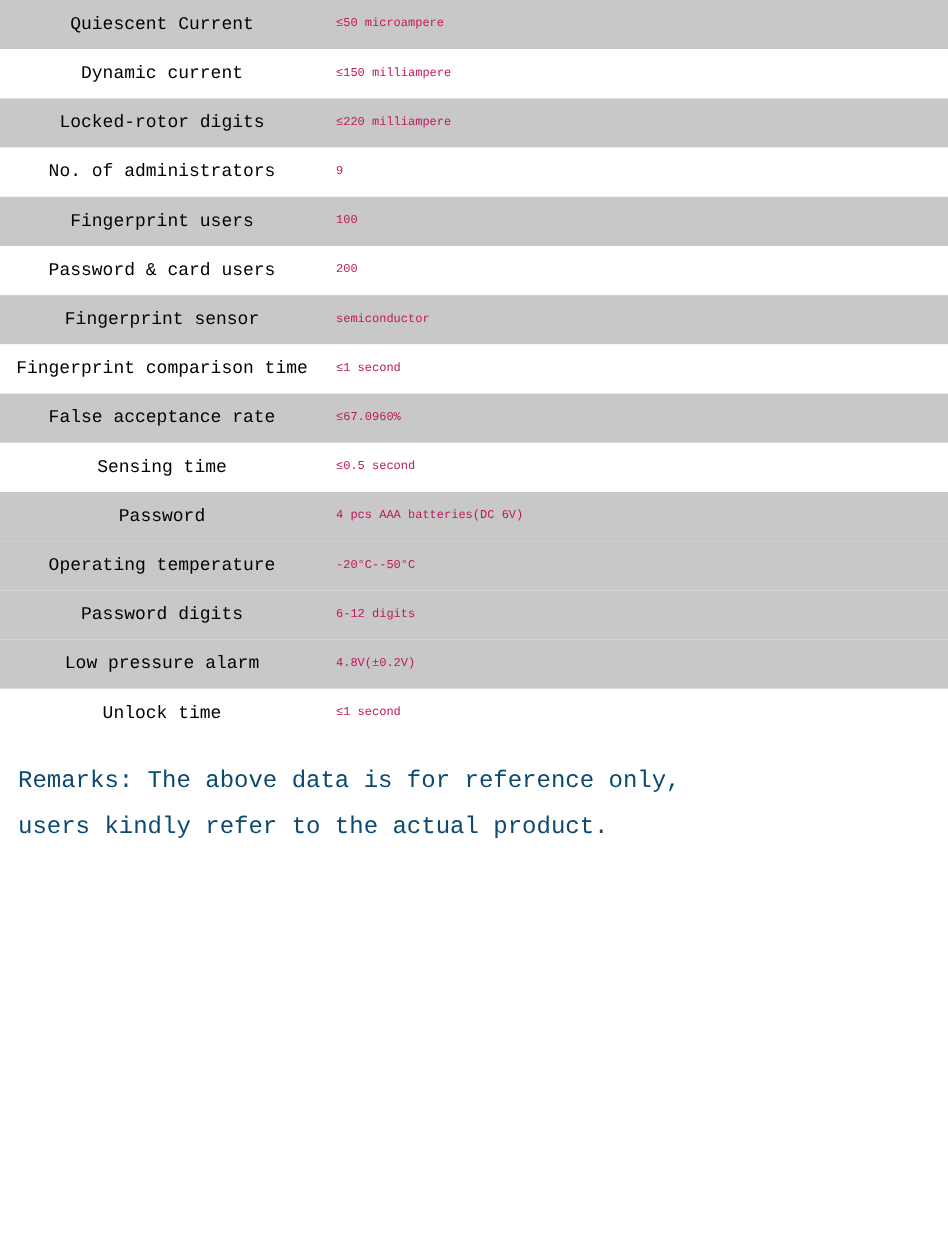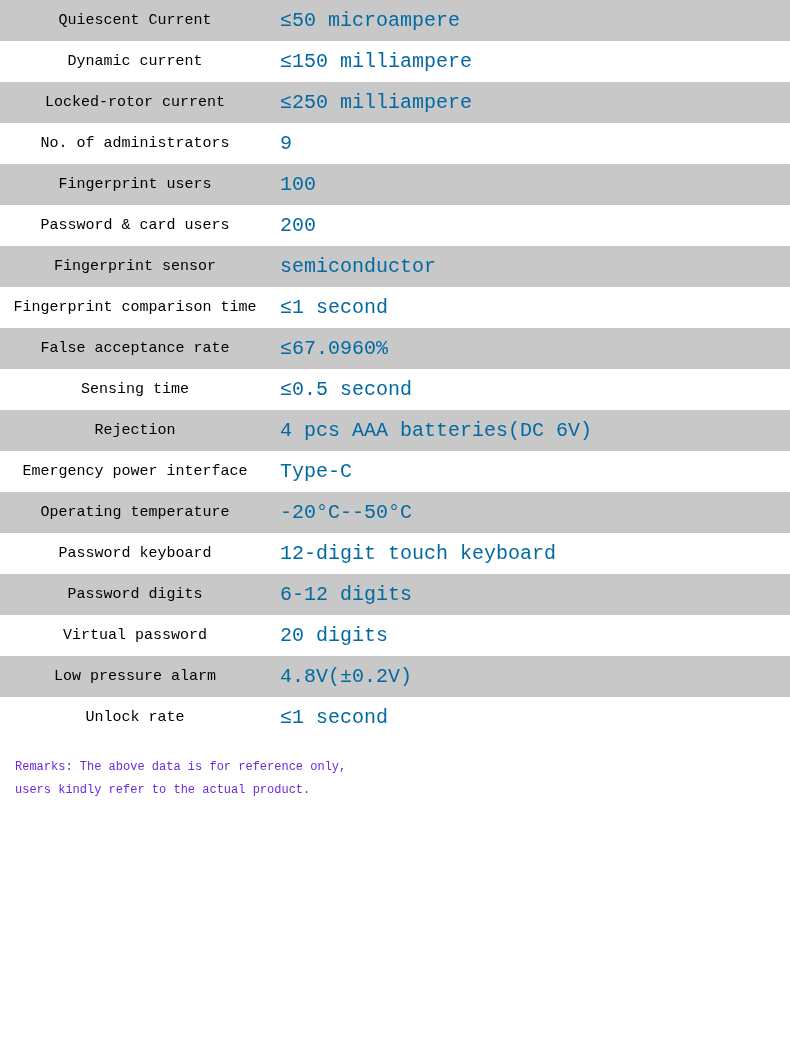--- a/index.html
+++ b/index.html
@@ -40,48 +40,48 @@
     }
 
     .label-cell {
       width: 270px;
       text-align: center;
       font-size: 15px;
       color: #000000;
     }
 
     .value-cell {
-      color: #0369a1;
-      font-size: 20px;
+      color: #be185d;
+      font-size: 10px;
     }
 
     .remarks {
       padding: 18px 15px 10px 15px;
-      color: #6d28d9;
+      color: #0c4a6e;
       font-family: 'Courier New', Courier, monospace;
-      font-size: 12px;
+      font-size: 20px;
       line-height: 1.9;
     }
   </style>
 </head>
 <body>
 
 <table class="specs-table">
   <tbody id="table-body">
   <tr class="shaded">
         <td class="label-cell">Quiescent Current</td>
         <td class="value-cell">≤50 microampere</td>
       </tr>
       <tr class="plain">
         <td class="label-cell">Dynamic current</td>
         <td class="value-cell">≤150 milliampere</td>
       </tr>
       <tr class="shaded">
-        <td class="label-cell">Locked-rotor current</td>
-        <td class="value-cell">≤250 milliampere</td>
+        <td class="label-cell">Locked-rotor digits</td>
+        <td class="value-cell">≤220 milliampere</td>
       </tr>
       <tr class="plain">
         <td class="label-cell">No. of administrators</td>
         <td class="value-cell">9</td>
       </tr>
       <tr class="shaded">
         <td class="label-cell">Fingerprint users</td>
         <td class="value-cell">100</td>
       </tr>
       <tr class="plain">
@@ -98,49 +98,37 @@
       </tr>
       <tr class="shaded">
         <td class="label-cell">False acceptance rate</td>
         <td class="value-cell">≤67.0960%</td>
       </tr>
       <tr class="plain">
         <td class="label-cell">Sensing time</td>
         <td class="value-cell">≤0.5 second</td>
       </tr>
       <tr class="shaded">
-        <td class="label-cell">Rejection</td>
+        <td class="label-cell">Password</td>
         <td class="value-cell">4 pcs AAA batteries(DC 6V)</td>
-      </tr>
-      <tr class="plain">
-        <td class="label-cell">Emergency power interface</td>
-        <td class="value-cell">Type-C</td>
       </tr>
       <tr class="shaded">
         <td class="label-cell">Operating temperature</td>
         <td class="value-cell">-20°C--50°C</td>
       </tr>
-      <tr class="plain">
-        <td class="label-cell">Password keyboard</td>
-        <td class="value-cell">12-digit touch keyboard</td>
-      </tr>
       <tr class="shaded">
         <td class="label-cell">Password digits</td>
         <td class="value-cell">6-12 digits</td>
-      </tr>
-      <tr class="plain">
-        <td class="label-cell">Virtual password</td>
-        <td class="value-cell">20 digits</td>
       </tr>
       <tr class="shaded">
         <td class="label-cell">Low pressure alarm</td>
         <td class="value-cell">4.8V(±0.2V)</td>
       </tr>
       <tr class="plain">
-        <td class="label-cell">Unlock rate</td>
+        <td class="label-cell">Unlock time</td>
         <td class="value-cell">≤1 second</td>
       </tr>
     </tbody>
 </table>
 
 <div class="remarks">
   <div>Remarks: The above data is for reference only,</div>
   <div>users kindly refer to the actual product.</div>
 </div>
 

